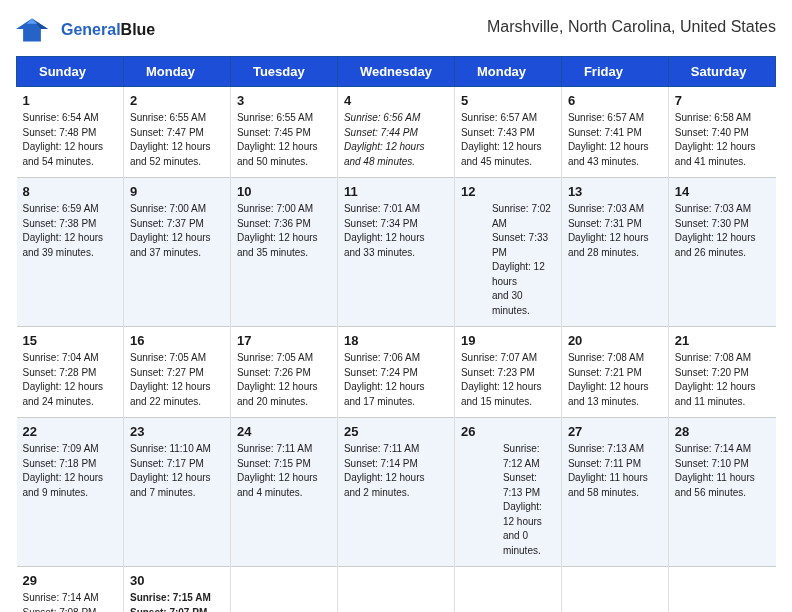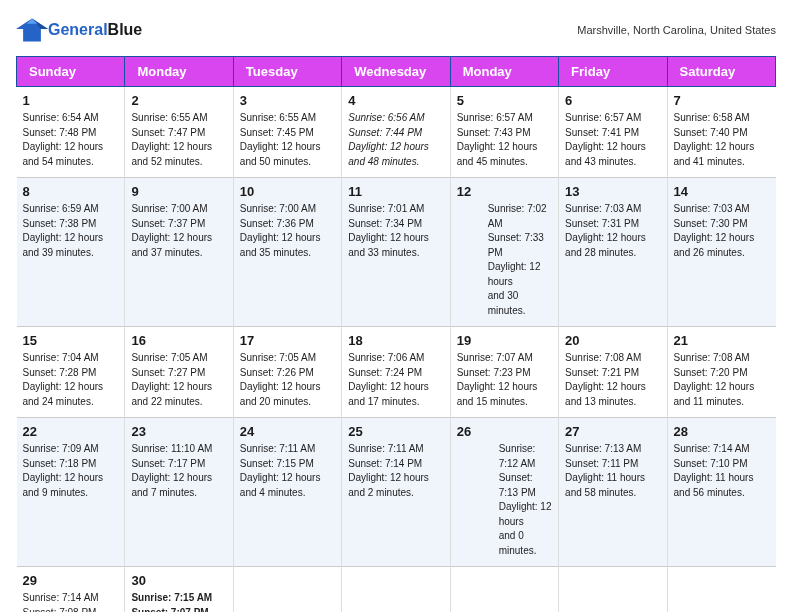--- a/index.html
+++ b/index.html
@@ -12,48 +12,48 @@
     }
     .header {
       display: flex;
       justify-content: space-between;
       align-items: flex-start;
       margin-bottom: 12px;
     }
     .logo {
       display: flex;
       align-items: center;
-      gap: 0;
+      gap: 13px;
     }
     .logo-bird {
       width: 32px;
       height: 28px;
     }
     .title-block {
       text-align: right;
     }
     .calendar-title {
       font-size: 36px;
       font-weight: bold;
       color: #1a1a1a;
     }
     .calendar-subtitle {
-      font-size: 11px;
+      font-size: 16px;
       color: #333;
-      margin-top: 8px;
+      margin-top: 2px;
     }
     table {
       width: 100%;
       border-collapse: collapse;
       font-size: 11px;
     }
     thead tr th {
-      background: #d946ef;
+      background: #1d4ed8;
       color: #fff;
-      padding: 7px 12px;
+      padding: 7px 22px;
       text-align: left;
       font-size: 13px;
       font-weight: bold;
       border: 1px solid #1a4fa0;
     }
     tbody tr {
       border-bottom: 1px solid #ccc;
     }
     tbody tr:nth-child(odd) {
       background: #fff;

